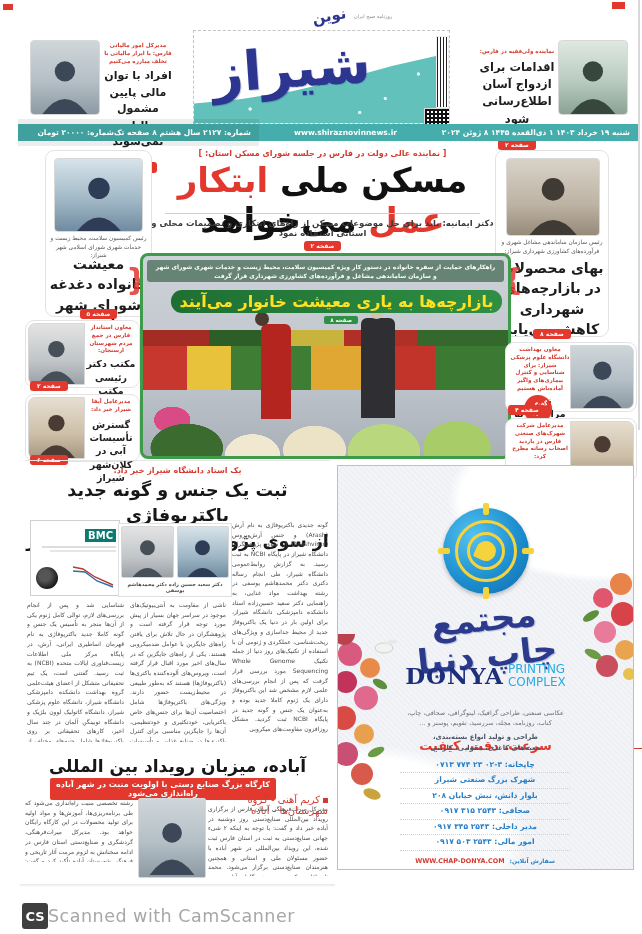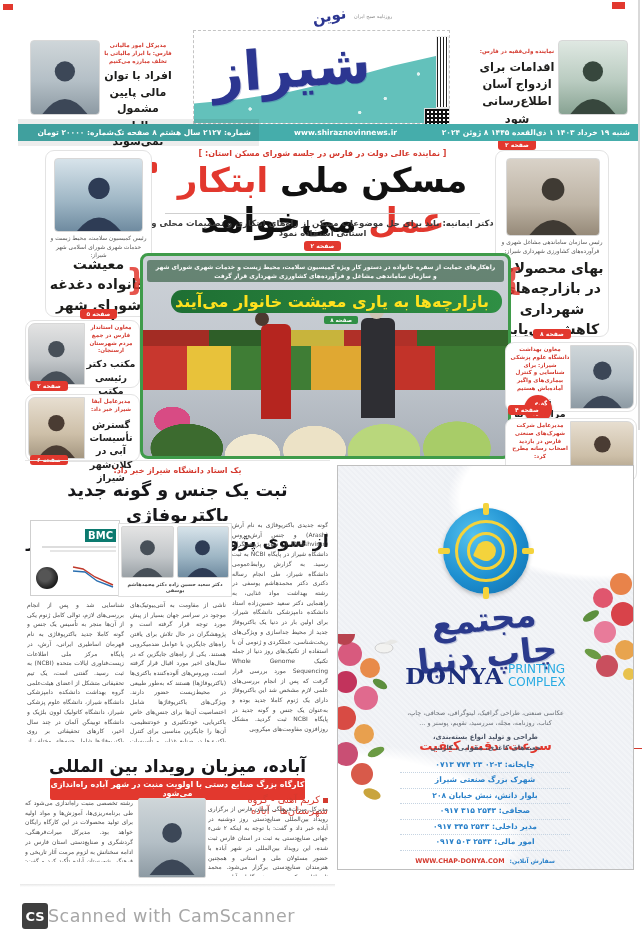--- a/index.html
+++ b/index.html
@@ -65,21 +65,21 @@
       radial-gradient(ellipse 60px 46px at 66% 98%, #b9d77c 0 60%, transparent 61%),
       radial-gradient(ellipse 56px 44px at 86% 96%, #a8cc68 0 60%, transparent 61%),
       radial-gradient(ellipse 30px 22px at 8% 82%, #d84b84 0 60%, transparent 61%),
       linear-gradient(90deg,#c8372e 0 12%, #e8c23a 12% 24%, #3f7d35 24% 46%, #e0a832 46% 62%, #c23329 62% 80%, #3c7a33 80% 100%) 0 58%/100% 22% no-repeat,
       linear-gradient(90deg,#a32c24 0 18%, #2e5e28 18% 40%, #c8b43c 40% 55%, #b03028 55% 75%, #35682c 75% 100%) 0 44%/100% 16% no-repeat,
       linear-gradient(180deg,#cdd2d8 0%,#bfc5cc 60%,#a9b0b8 100%);}
   .m-person{position:absolute;border-radius:6px 6px 0 0;}
   .m-overlay-note{position:absolute;top:4px;left:4px;right:4px;background:rgba(20,70,35,.55);
       color:#fff;font-size:6px;font-weight:bold;text-align:center;line-height:1.5;padding:2px 6px;border-radius:3px;}
   .m-overlay-hl{position:absolute;top:34px;right:6px;left:28px;background:linear-gradient(90deg,#1e6f33,#2f8f44);
-      color:#ffe11e;font-size:16px;font-weight:bold;text-align:left;padding:2px 4px;border-radius:11px;}
+      color:#ffe11e;font-size:16px;font-weight:bold;text-align:center;padding:2px 4px;border-radius:11px;}
   .m-tag{position:absolute;top:60px;right:150px;background:#2f8f44;color:#fff;font-size:5.5px;font-weight:bold;
       padding:1px 6px;border-radius:2px;}
   .brace{position:absolute;color:#e2382e;font-size:30px;font-weight:bold;opacity:.85;font-family:"DejaVu Sans",sans-serif;}
   
   .art-kicker{color:#d43a2f;font-size:8px;font-weight:bold;text-align:center;}
   .art-hl{font-size:17.5px;font-weight:bold;color:#17171a;text-align:center;line-height:1.45;}
   .bodycol{font-size:6px;color:#4a4a4a;text-align:justify;line-height:1.62;overflow:hidden;}
   .figure{border:1px solid #cfcfcf;background:#fff;padding:3px;}
   .fig-logo{display:inline-block;background:#0c7a6f;color:#fff;font-size:10px;font-weight:bold;padding:1px 3px;}
   .divider{border-top:1.5px solid #d43a2f;position:relative;}
@@ -317,21 +317,21 @@
     <div class="fa" style="font-size:5px;color:#444;text-align:center;margin-top:3px;font-weight:bold;">دکتر سعید حسین زاده        دکتر محمدهاشم یوسفی</div>
   </div>
 
   <div class="abs bodycol fa" style="left:232px;top:520px;width:96px;height:222px;">گونه جدیدی باکتریوفاژی به نام آرش (Arash) و جنس آرش‌ویروس (Arashvirus) از سوی پژوهشگران دانشگاه شیراز در پایگاه NCBI به ثبت رسید. به گزارش روابط‌عمومی دانشگاه شیراز، طی انجام رساله دکتری دکتر محمدهاشم یوسفی در رشته بهداشت مواد غذایی، به راهنمایی دکتر سعید حسین‌زاده استاد دانشکده دامپزشکی دانشگاه شیراز، برای اولین بار در دنیا یک باکتریوفاژ جدید از محیط جداسازی و ویژگی‌های ریخت‌شناسی، عملکردی و ژنومی آن با استفاده از تکنیک‌های روز دنیا از جمله تکنیک Whole Genome Sequencing مورد بررسی قرار گرفت که پس از انجام بررسی‌های علمی لازم مشخص شد این باکتریوفاژ دارای یک ژنوم کاملا جدید بوده و به‌عنوان یک جنس و گونه جدید در پایگاه NCBI ثبت گردید. مشکل روزافزون مقاومت‌های میکروبی</div>
   <div class="abs bodycol fa" style="left:130px;top:600px;width:96px;height:142px;">ناشی از مقاومت به آنتی‌بیوتیک‌های موجود در سراسر جهان بسیار از پیش مورد توجه قرار گرفته است و پژوهشگران در حال تلاش برای یافتن راه‌های جایگزین با عوامل ضدمیکروبی هستند. یکی از راه‌های جایگزین که در سال‌های اخیر مورد اقبال قرار گرفته است، ویروس‌های آلوده‌کننده باکتری‌ها (باکتریوفاژها) هستند که به‌طور طبیعی در محیط‌زیست حضور دارند. ویژگی‌های باکتریوفاژها شامل اختصاصیت آن‌ها برای جنس‌های خاص باکتریایی، خودتکثیری و خودتنظیمی، آن‌ها را جایگزین مناسبی برای کنترل باکتری‌ها در صنایع غذایی و تأسیسات زیست‌محیطی نموده است. این استاد دانشگاه بیان کرد: دکتر محمدهاشم یوسفی دانش‌آموخته دکتری دامپزشکی و دکتری تخصصی بهداشت مواد غذایی دانشگاه شیراز، طی انجام رساله دکتری خود با راهنمایی بنده در دانشگاه شیراز و دانشگاه کاتولیک لوون بلژیک، موفق شد تعدادی باکتریوفاژ جدید اختصاصی باکتری سالمونلا از منابع محیطی شهر شیراز و شهر لوون بلژیک جداسازی کند. ویژگی‌های ژنومی و زیستی این باکتریوفاژها</div>
   <div class="abs bodycol fa" style="left:27px;top:600px;width:97px;height:142px;">شناسایی شد و پس از انجام بررسی‌های لازم، توالی کامل ژنوم یکی از آن‌ها منجر به تأسیس یک جنس و گونه کاملا جدید باکتریوفاژی به نام قهرمان اساطیری ایرانی، آرش، در پایگاه مرکز ملی اطلاعات زیست‌فناوری ایالات متحده (NCBI) به ثبت رسید. گفتنی است، یک تیم تحقیقاتی متشکل از اعضای هیئت‌علمی گروه بهداشت دانشکده دامپزشکی دانشگاه شیراز، دانشگاه علوم پزشکی شیراز، دانشگاه کاتولیک لوون بلژیک و دانشگاه توبینگن آلمان در چند سال اخیر، کارهای تحقیقاتی بر روی باکتریوفاژها شامل جنبه‌های مختلف از جمله جداسازی، شناسایی و بررسی ویژگی‌های ریخت‌شناسی، عملکردی و ژنومی، استفاده از آن‌ها به‌عنوان مواد ضدمیکروبی بیولوژیک در صنایع غذایی برای مهار پاتوژن‌های غذایی و همچنین درمان عفونت‌های انسانی انجام کرده و علاوه بر آن مقالات علمی متعددی را نیز در این زمینه در نشریات معتبر بین‌المللی به انتشار رسانده است.</div>
 
   <div class="abs divider" style="left:25px;top:748px;width:305px;"></div>
 
   <div class="abs art-hl fa" style="left:25px;top:754px;width:305px;font-size:17px;">آباده، میزبان رویداد بین المللی صنایع دستی</div>
-  <div class="abs banner fa" style="left:50px;top:778px;width:255px;">کارگاه بزرگ صنایع دستی با اولویت منبت در شهر آباده راه‌اندازی می‌شود</div>
+  <div class="abs banner fa" style="left:50px;top:778px;width:226px;">کارگاه بزرگ صنایع دستی با اولویت منبت در شهر آباده راه‌اندازی می‌شود</div>
   <div class="abs byline fa" style="left:210px;top:794px;width:118px;text-align:right;">
     <span style="display:inline-block;width:5px;height:5px;background:#d43a2f;margin-left:3px;"></span><span>کریم آهنی - گروه شهرستان‌ها - آباده</span>
   </div>
   <div class="abs bodycol fa" style="left:208px;top:804px;width:120px;height:72px;">مدیرکل میراث‌فرهنگی استان فارس از برگزاری رویداد بین‌المللی صنایع‌دستی روز دوشنبه در آباده خبر داد و گفت: با توجه به اینکه ۲ شیء جهانی صنایع‌دستی به ثبت در استان فارس ثبت شده، این رویداد بین‌المللی در شهر آباده با حضور مسئولان ملی و استانی و همچنین هنرمندان صنایع‌دستی برگزار می‌شود. محمد ثابت‌اقلیدی که در جمع خبرنگاران آباده حضور یافته بود، در سخنانی به آغاز هفته صنایع‌دستی اشاره کرد و گفت: کارگاه بزرگ صنایع‌دستی در شهر آباده با اولویت آموزش و توسعه</div>
   <div class="abs photo ph-office" style="left:138px;top:798px;width:66px;height:78px;border-radius:2px;">
     <svg viewBox="0 0 40 40">
         <circle cx="20" cy="12" r="7" fill="currentColor"></circle>
         <path d="M4 42 Q20 20 36 42 Z" fill="currentColor"></path>
       </svg>
   </div>

